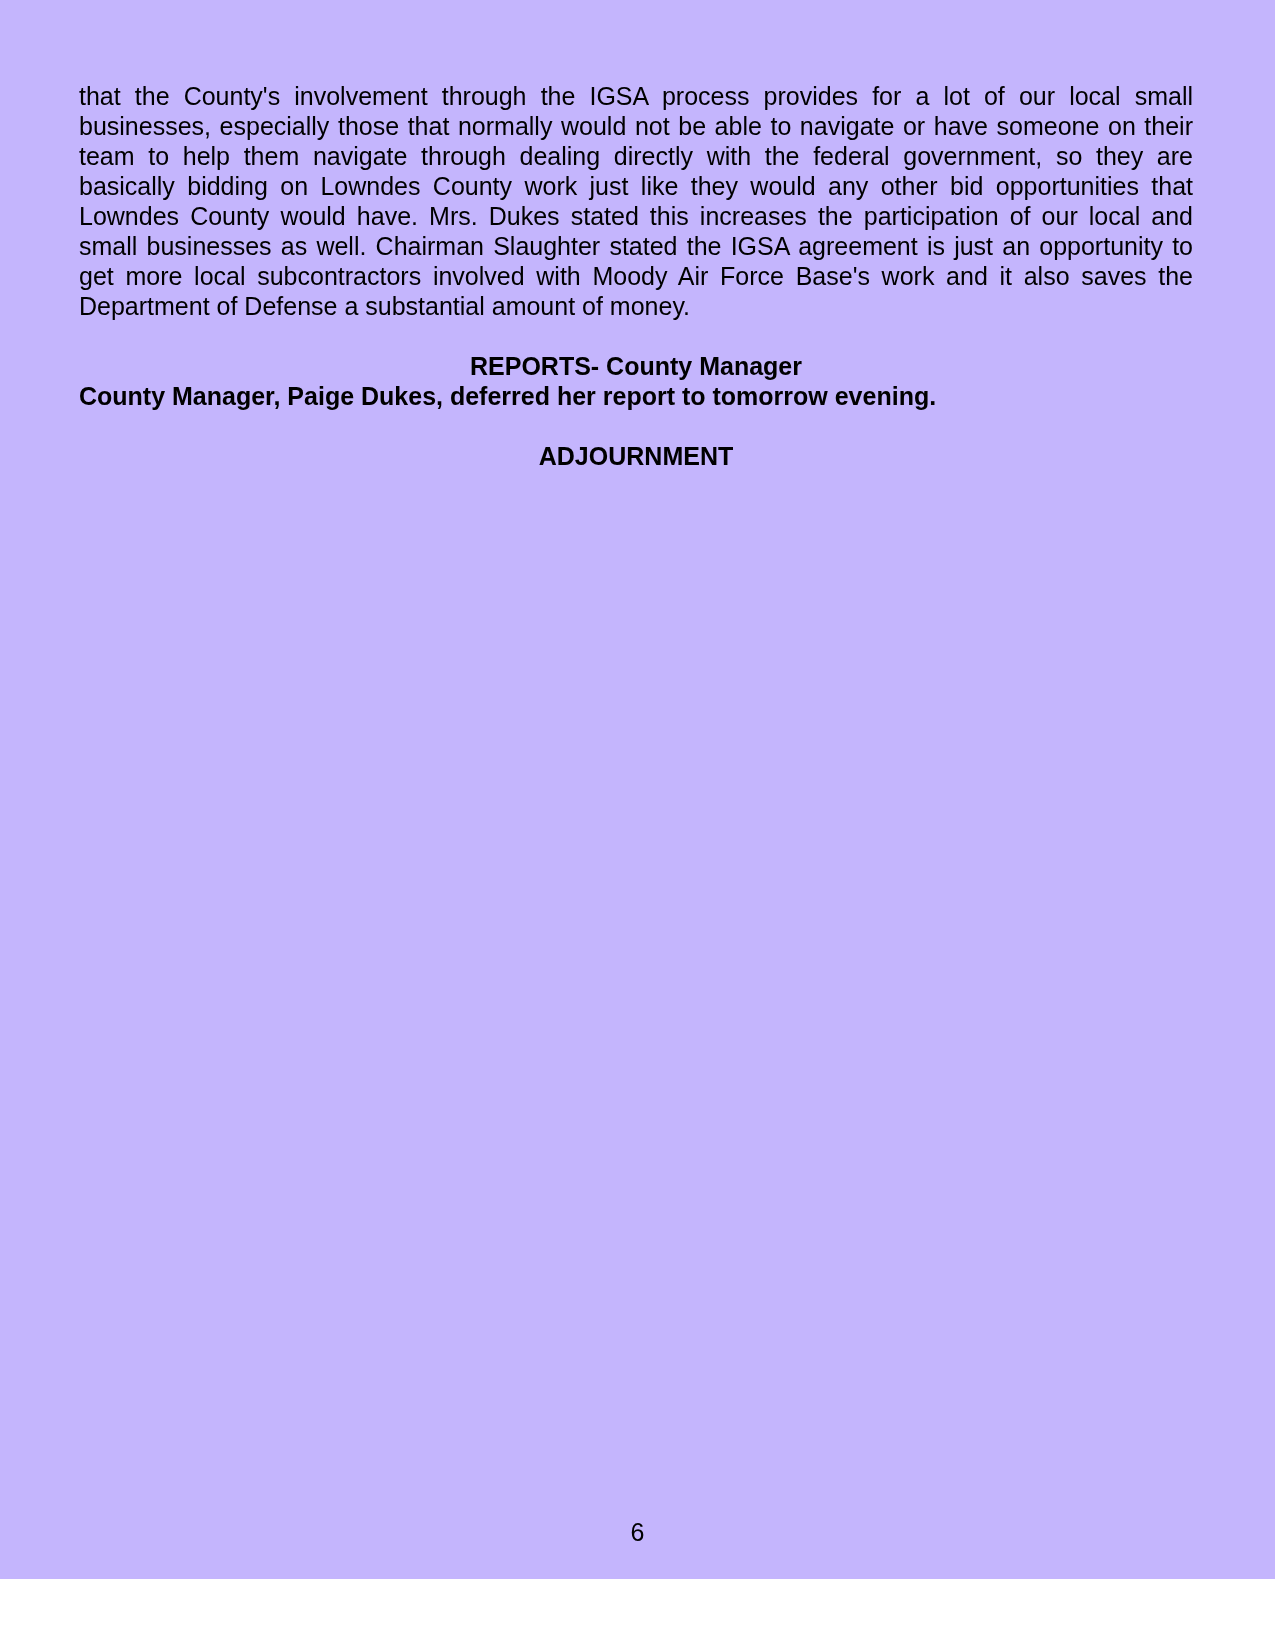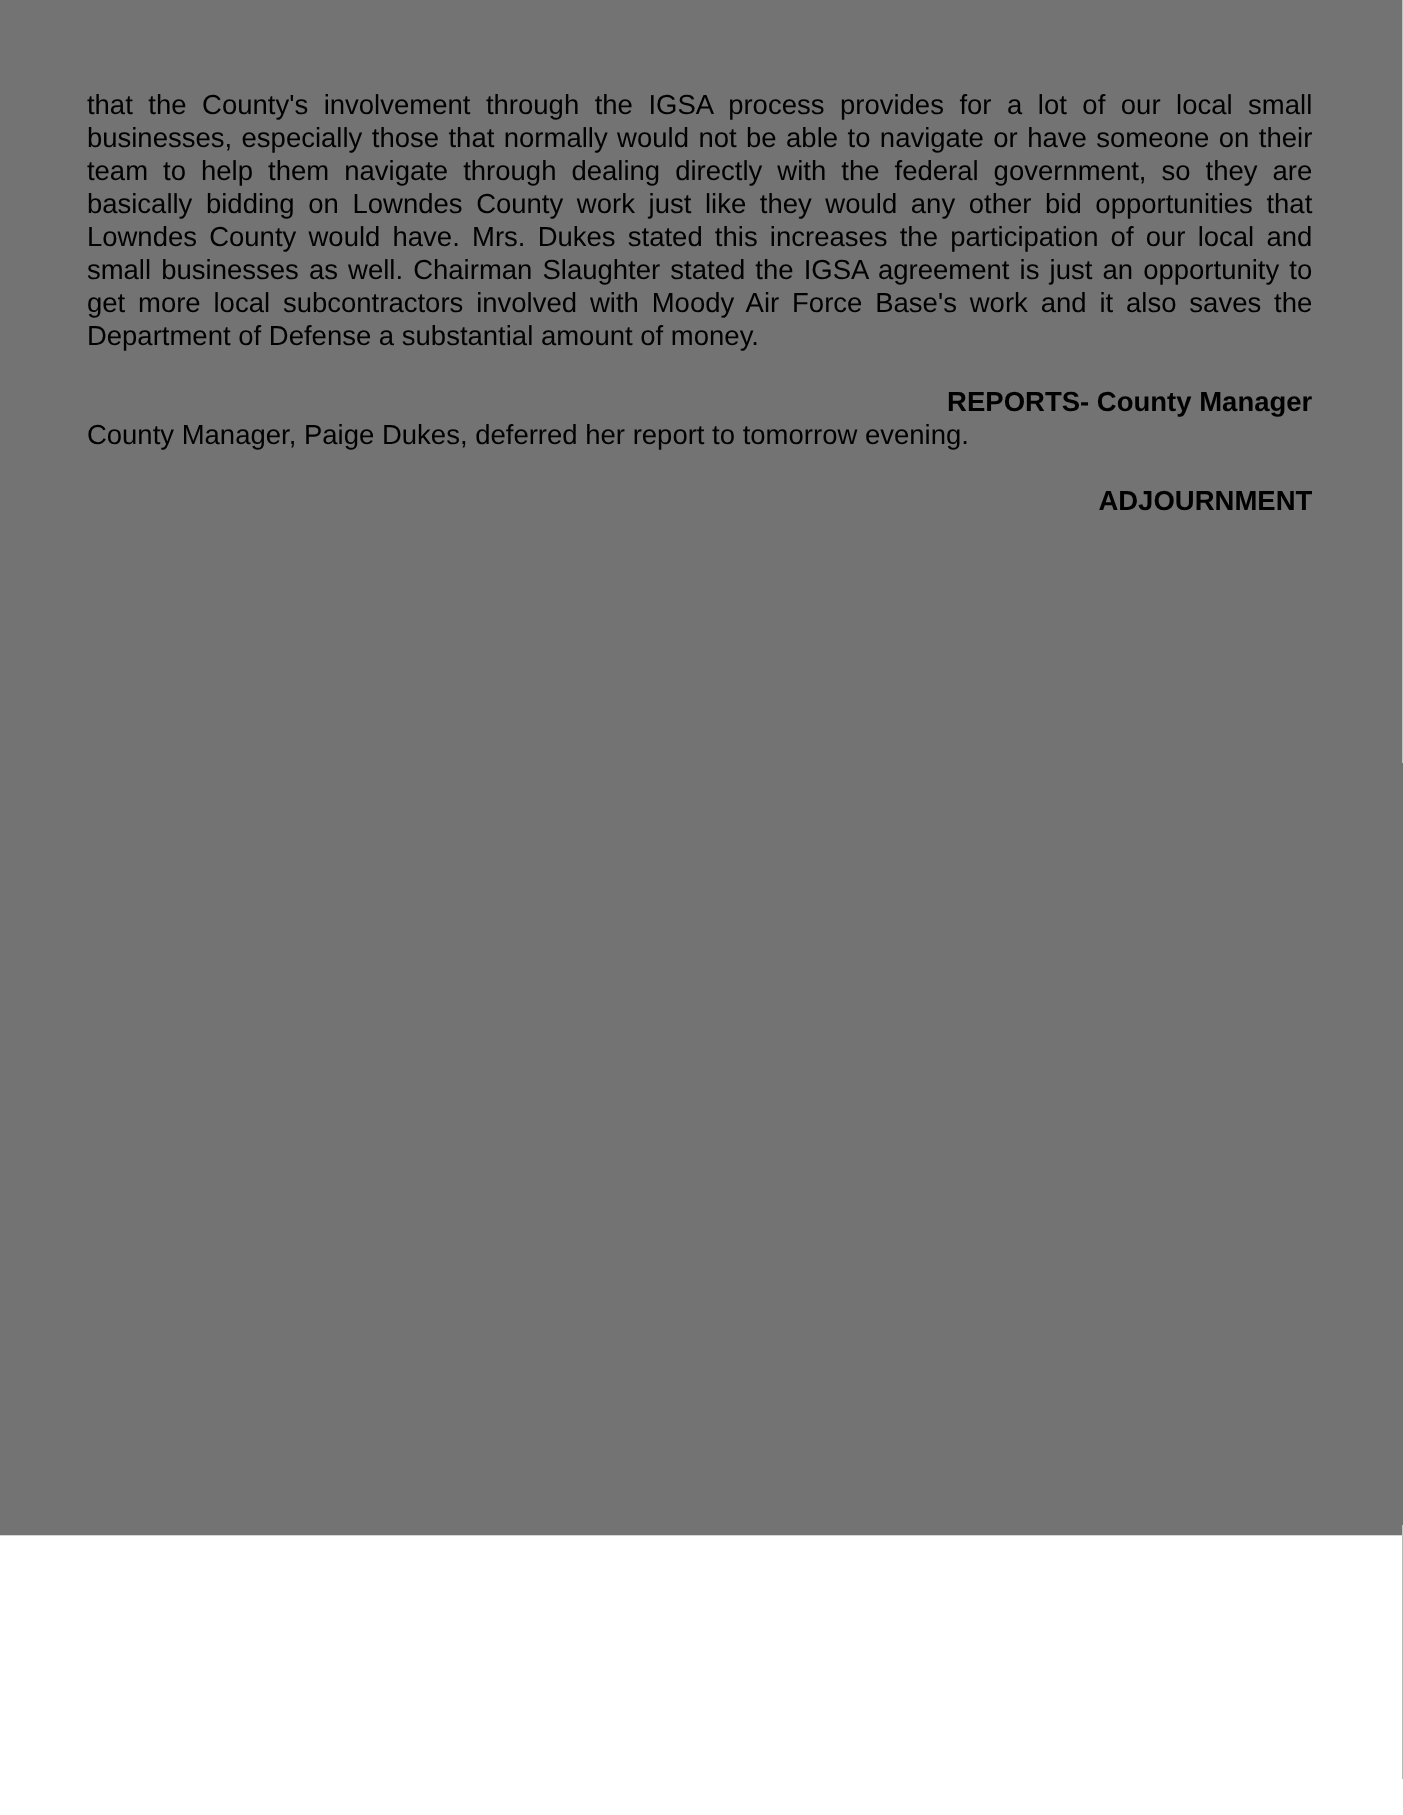--- a/index.html
+++ b/index.html
@@ -3,42 +3,43 @@
 <meta charset="utf-8">
 <style>
   * { margin: 0; padding: 0; box-sizing: border-box; }
   html, body {
     background: #ffffff;
     width: 1275px;
   }
   .page {
     position: relative;
     width: 1275px;
-    height: 1396px;
-    background: #737373;
+    height: 1579px;
+    background: #c4b5fd;
     font-family: "Liberation Sans", "DejaVu Sans", sans-serif;
     font-size: 25px;
     line-height: 30px;
     color: #000000;
     padding: 81px 82px 0 79px;
     overflow: hidden;
   }
   .para {
     text-align: justify;
     margin-bottom: 30px;
   }
   .section {
     margin-bottom: 30px;
   }
   .section-heading {
     font-weight: bold;
-    text-align: right;
+    text-align: center;
   }
   .section-body {
     text-align: justify;
+    font-weight: bold;
   }
   .page-number {
     position: absolute;
     left: 0;
     right: 0;
     top: 1517px;
     text-align: center;
   }
 </style>
 </head>

